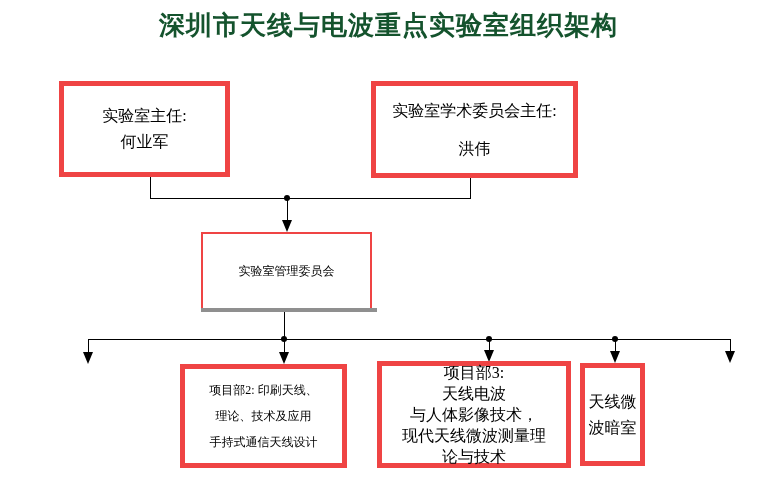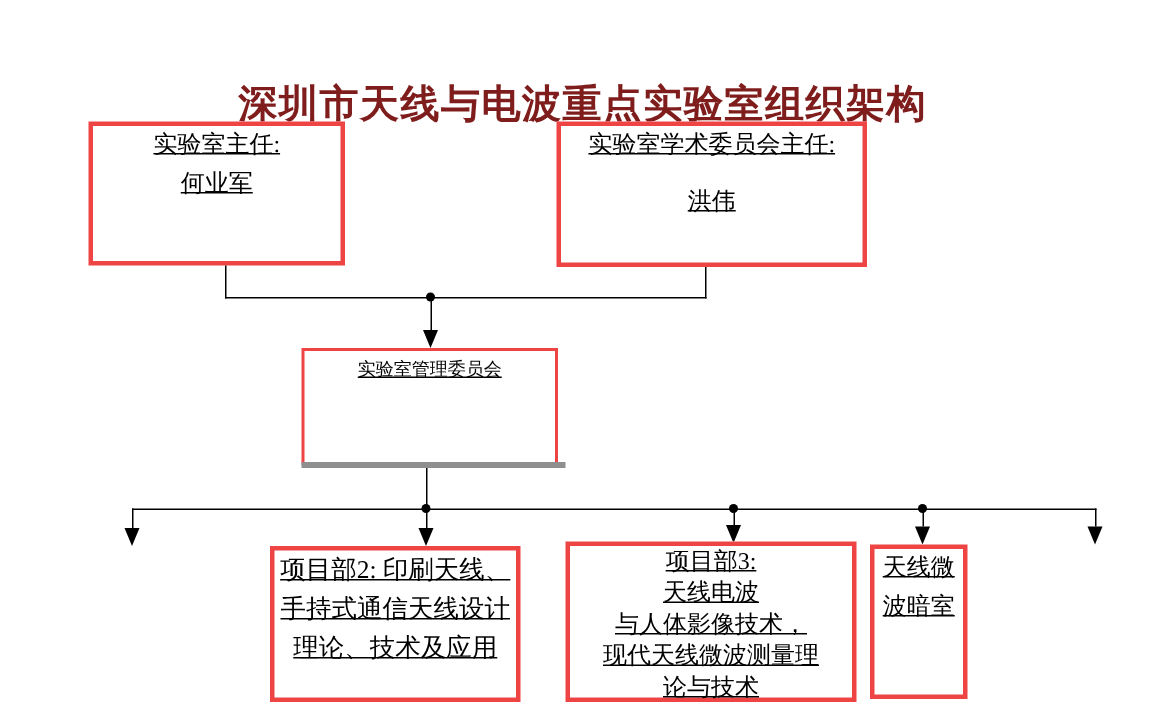--- a/index.html
+++ b/index.html
@@ -6,49 +6,49 @@
   .canvas{
     position:relative;width:777px;height:479px;background:#fff;
     font-family:"Liberation Serif","DejaVu Serif",serif;color:#000;overflow:hidden;
   }
   .title{
     position:absolute;top:8px;left:0;width:100%;text-align:center;
     font-size:26px;font-weight:bold;letter-spacing:1px;
   }
   .box{
     position:absolute;box-sizing:border-box;background:#fff;
-    border:3px solid #ef4444;display:flex;flex-direction:column;
-    justify-content:flex-start;align-items:center;text-align:center;text-decoration:underline;
+    border:5px solid #ef4444;display:flex;flex-direction:column;
+    justify-content:center;align-items:center;text-align:center;
   }
   .tl{display:block;white-space:nowrap;}
   .top-box{font-size:16px;line-height:26px;}
   .mid-box{border-width:2px;font-size:12px;line-height:24px;}
   .mid-box::after{ 
     content:"";position:absolute;left:-2px;top:100%;width:calc(100% + 9px);
     height:4px;background:#8f8f8f;
   }
   .d1{font-size:16px;line-height:24px;}
-  .d2{font-size:17px;line-height:26px;}
+  .d2{font-size:12px;line-height:26px;}
   .d3{font-size:16px;line-height:21px;}
   .small-box{font-size:16px;line-height:26px;}
   .hline{position:absolute;height:1px;background:#000;}
   .vline{position:absolute;width:1px;background:#000;}
   .arrow{
     position:absolute;width:0;height:0;
     border-left:5px solid transparent;border-right:5px solid transparent;
     border-top:12px solid #000;
   }
   .dot{position:absolute;width:6px;height:6px;border-radius:50%;background:#000;}
 </style>
 </head>
 <body>
 
 <div class="canvas">
 
-  <div class="title" style="color: #7f1d1d; margin-top: 44px;">深圳市天线与电波重点实验室组织架构</div>
+  <div class="title" style="color: #14532d;">深圳市天线与电波重点实验室组织架构</div>
 
   <div class="box top-box" style="left:59px;top:81px;width:171px;height:96px;">
     <span class="tl">实验室主任:</span>
     <span class="tl">何业军</span>
   </div>
 
   <div class="box top-box" style="left:371px;top:81px;width:207px;height:97px;gap:12px;">
     <span class="tl">实验室学术委员会主任:</span>
     <span class="tl">洪伟</span>
   </div>
@@ -80,22 +80,22 @@
 
   <div class="vline" style="left:615px;top:339px;height:12px;"></div>
   <div class="arrow" style="left:610px;top:351px;"></div>
 
   <div class="vline" style="left:730px;top:339px;height:12px;"></div>
   <div class="arrow" style="left:725px;top:351px;"></div>
 
 
   <div class="box d2" style="left:180px;top:364px;width:167px;height:104px;">
     <span class="tl">项目部2: 印刷天线、</span>
+    <span class="tl">理论、技术及应用</span>
     <span class="tl">手持式通信天线设计</span>
-    <span class="tl">理论、技术及应用</span>
   </div>
 
   <div class="box d3" style="left:377px;top:361px;width:194px;height:107px;">
     <span class="tl">项目部3:</span>
     <span class="tl">天线电波</span>
     <span class="tl">与人体影像技术，</span>
     <span class="tl">现代天线微波测量理</span>
     <span class="tl">论与技术</span>
   </div>
 

